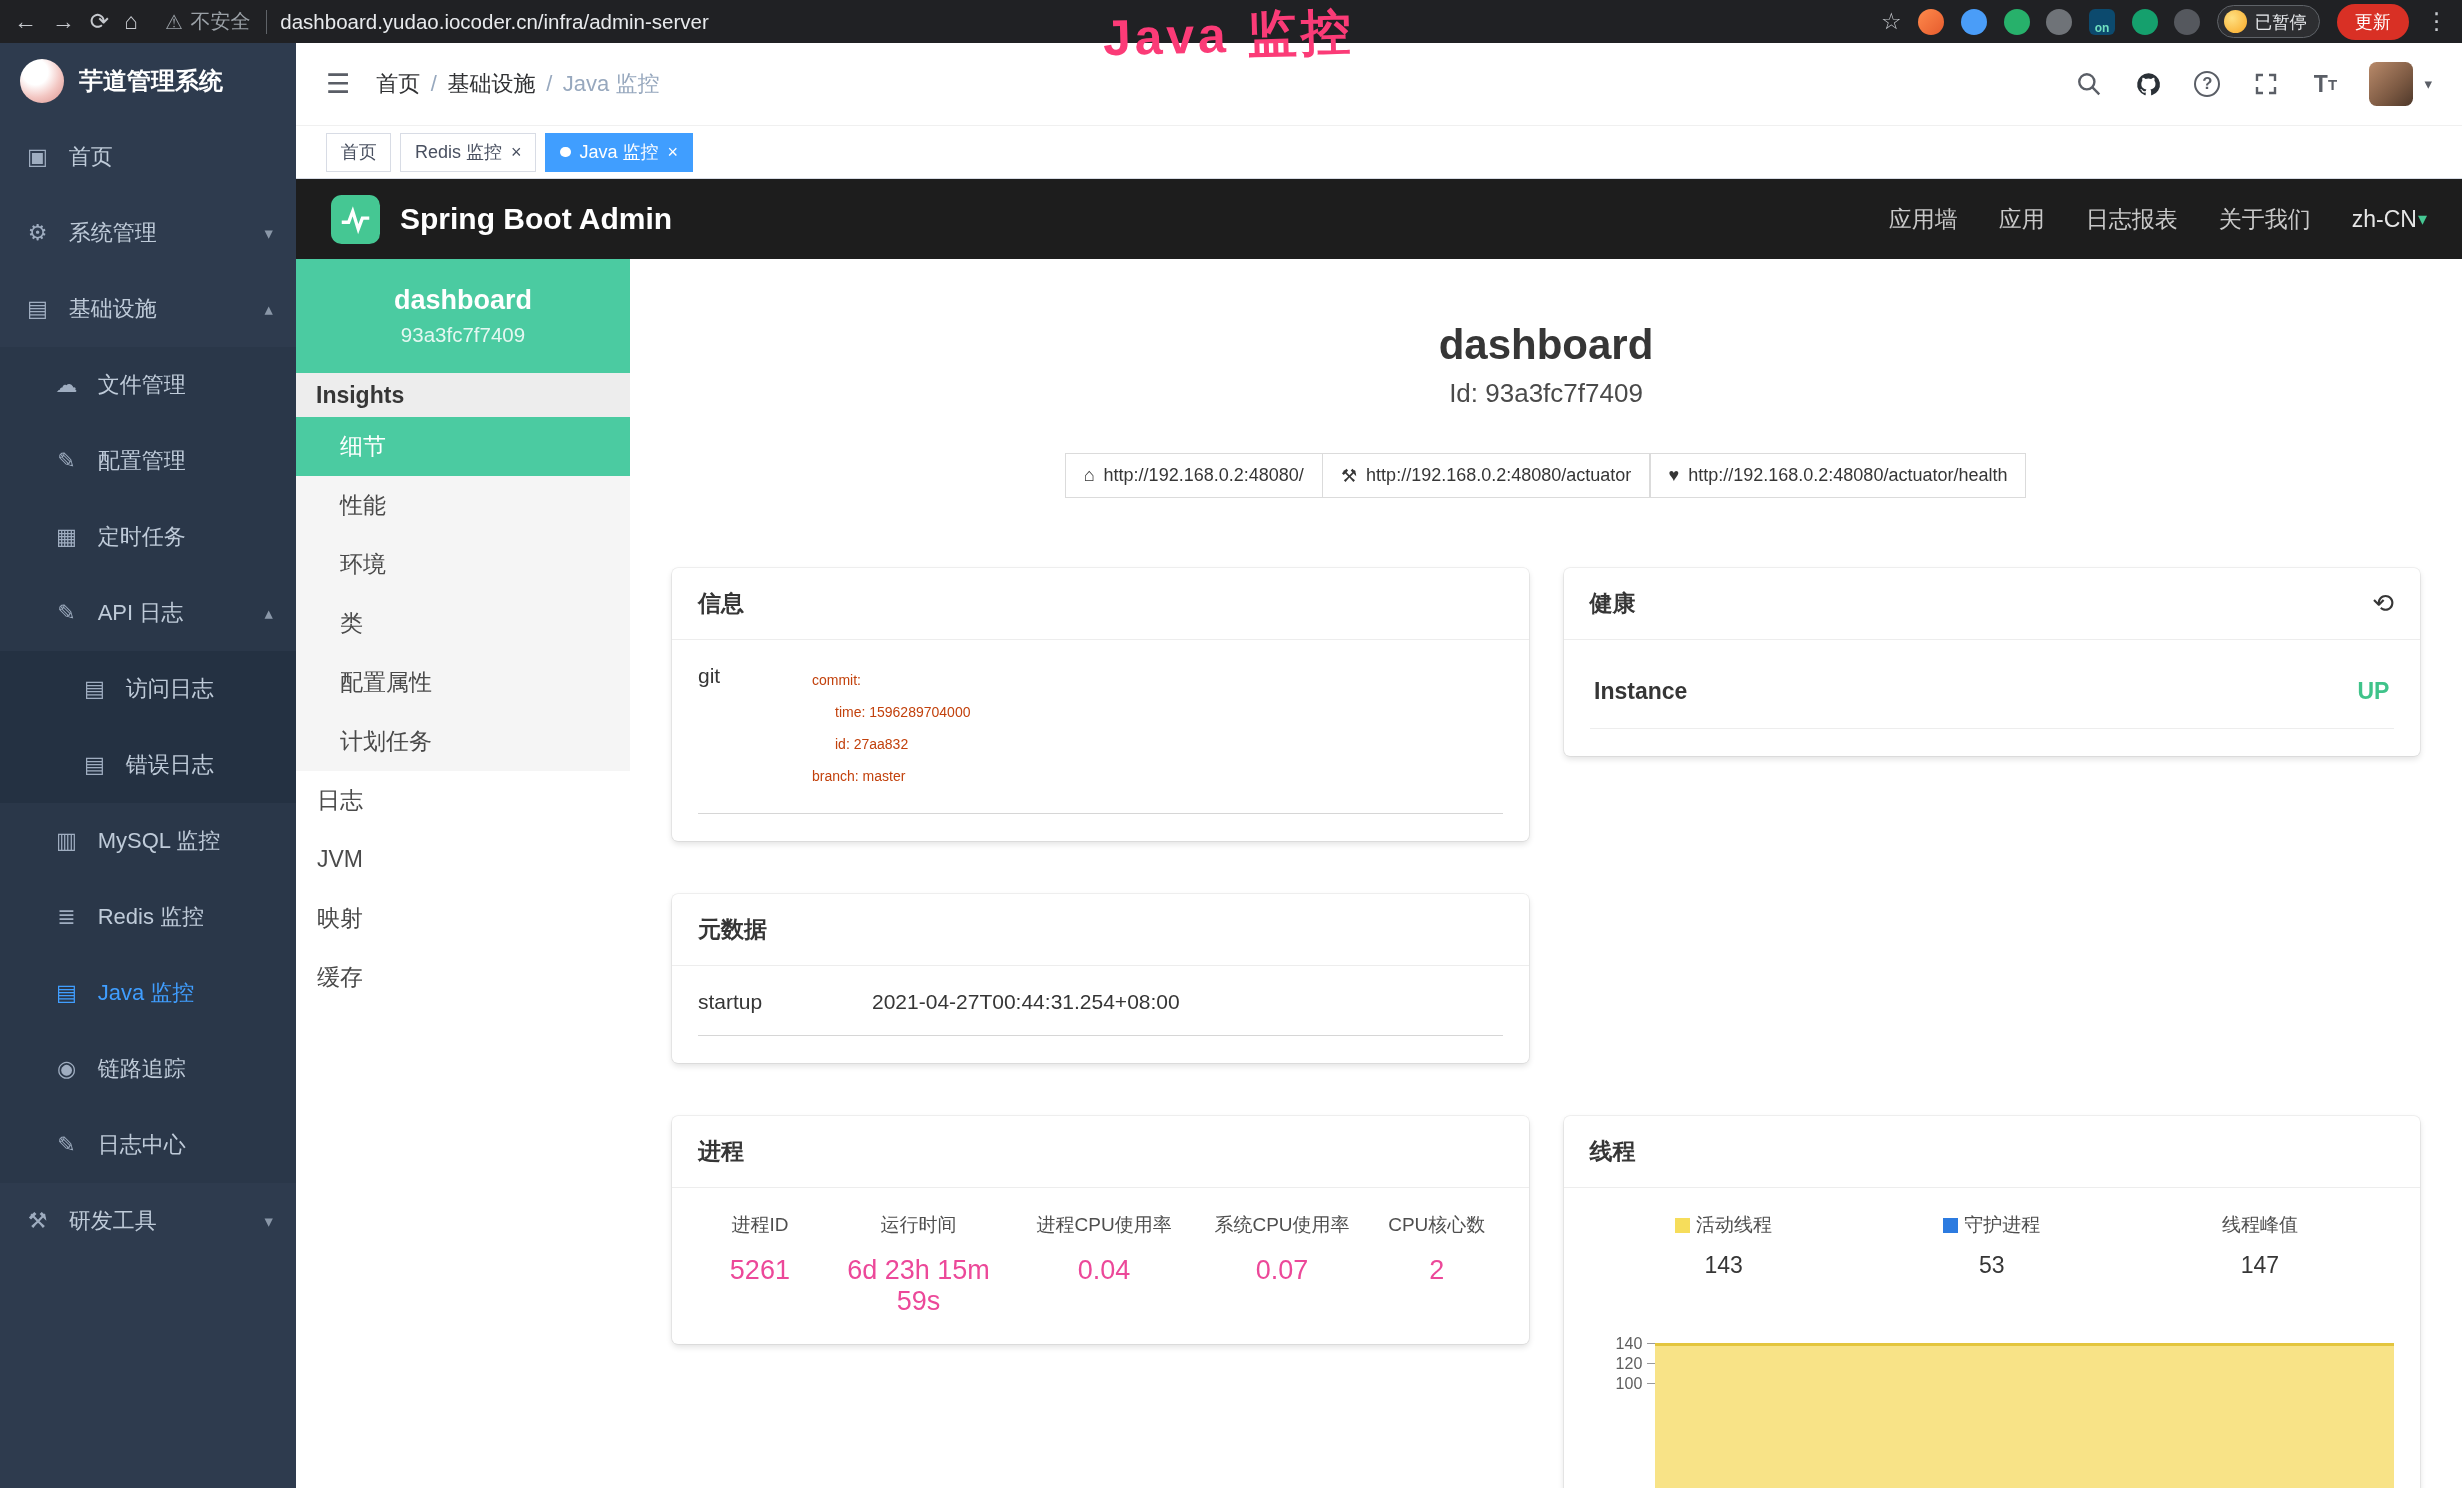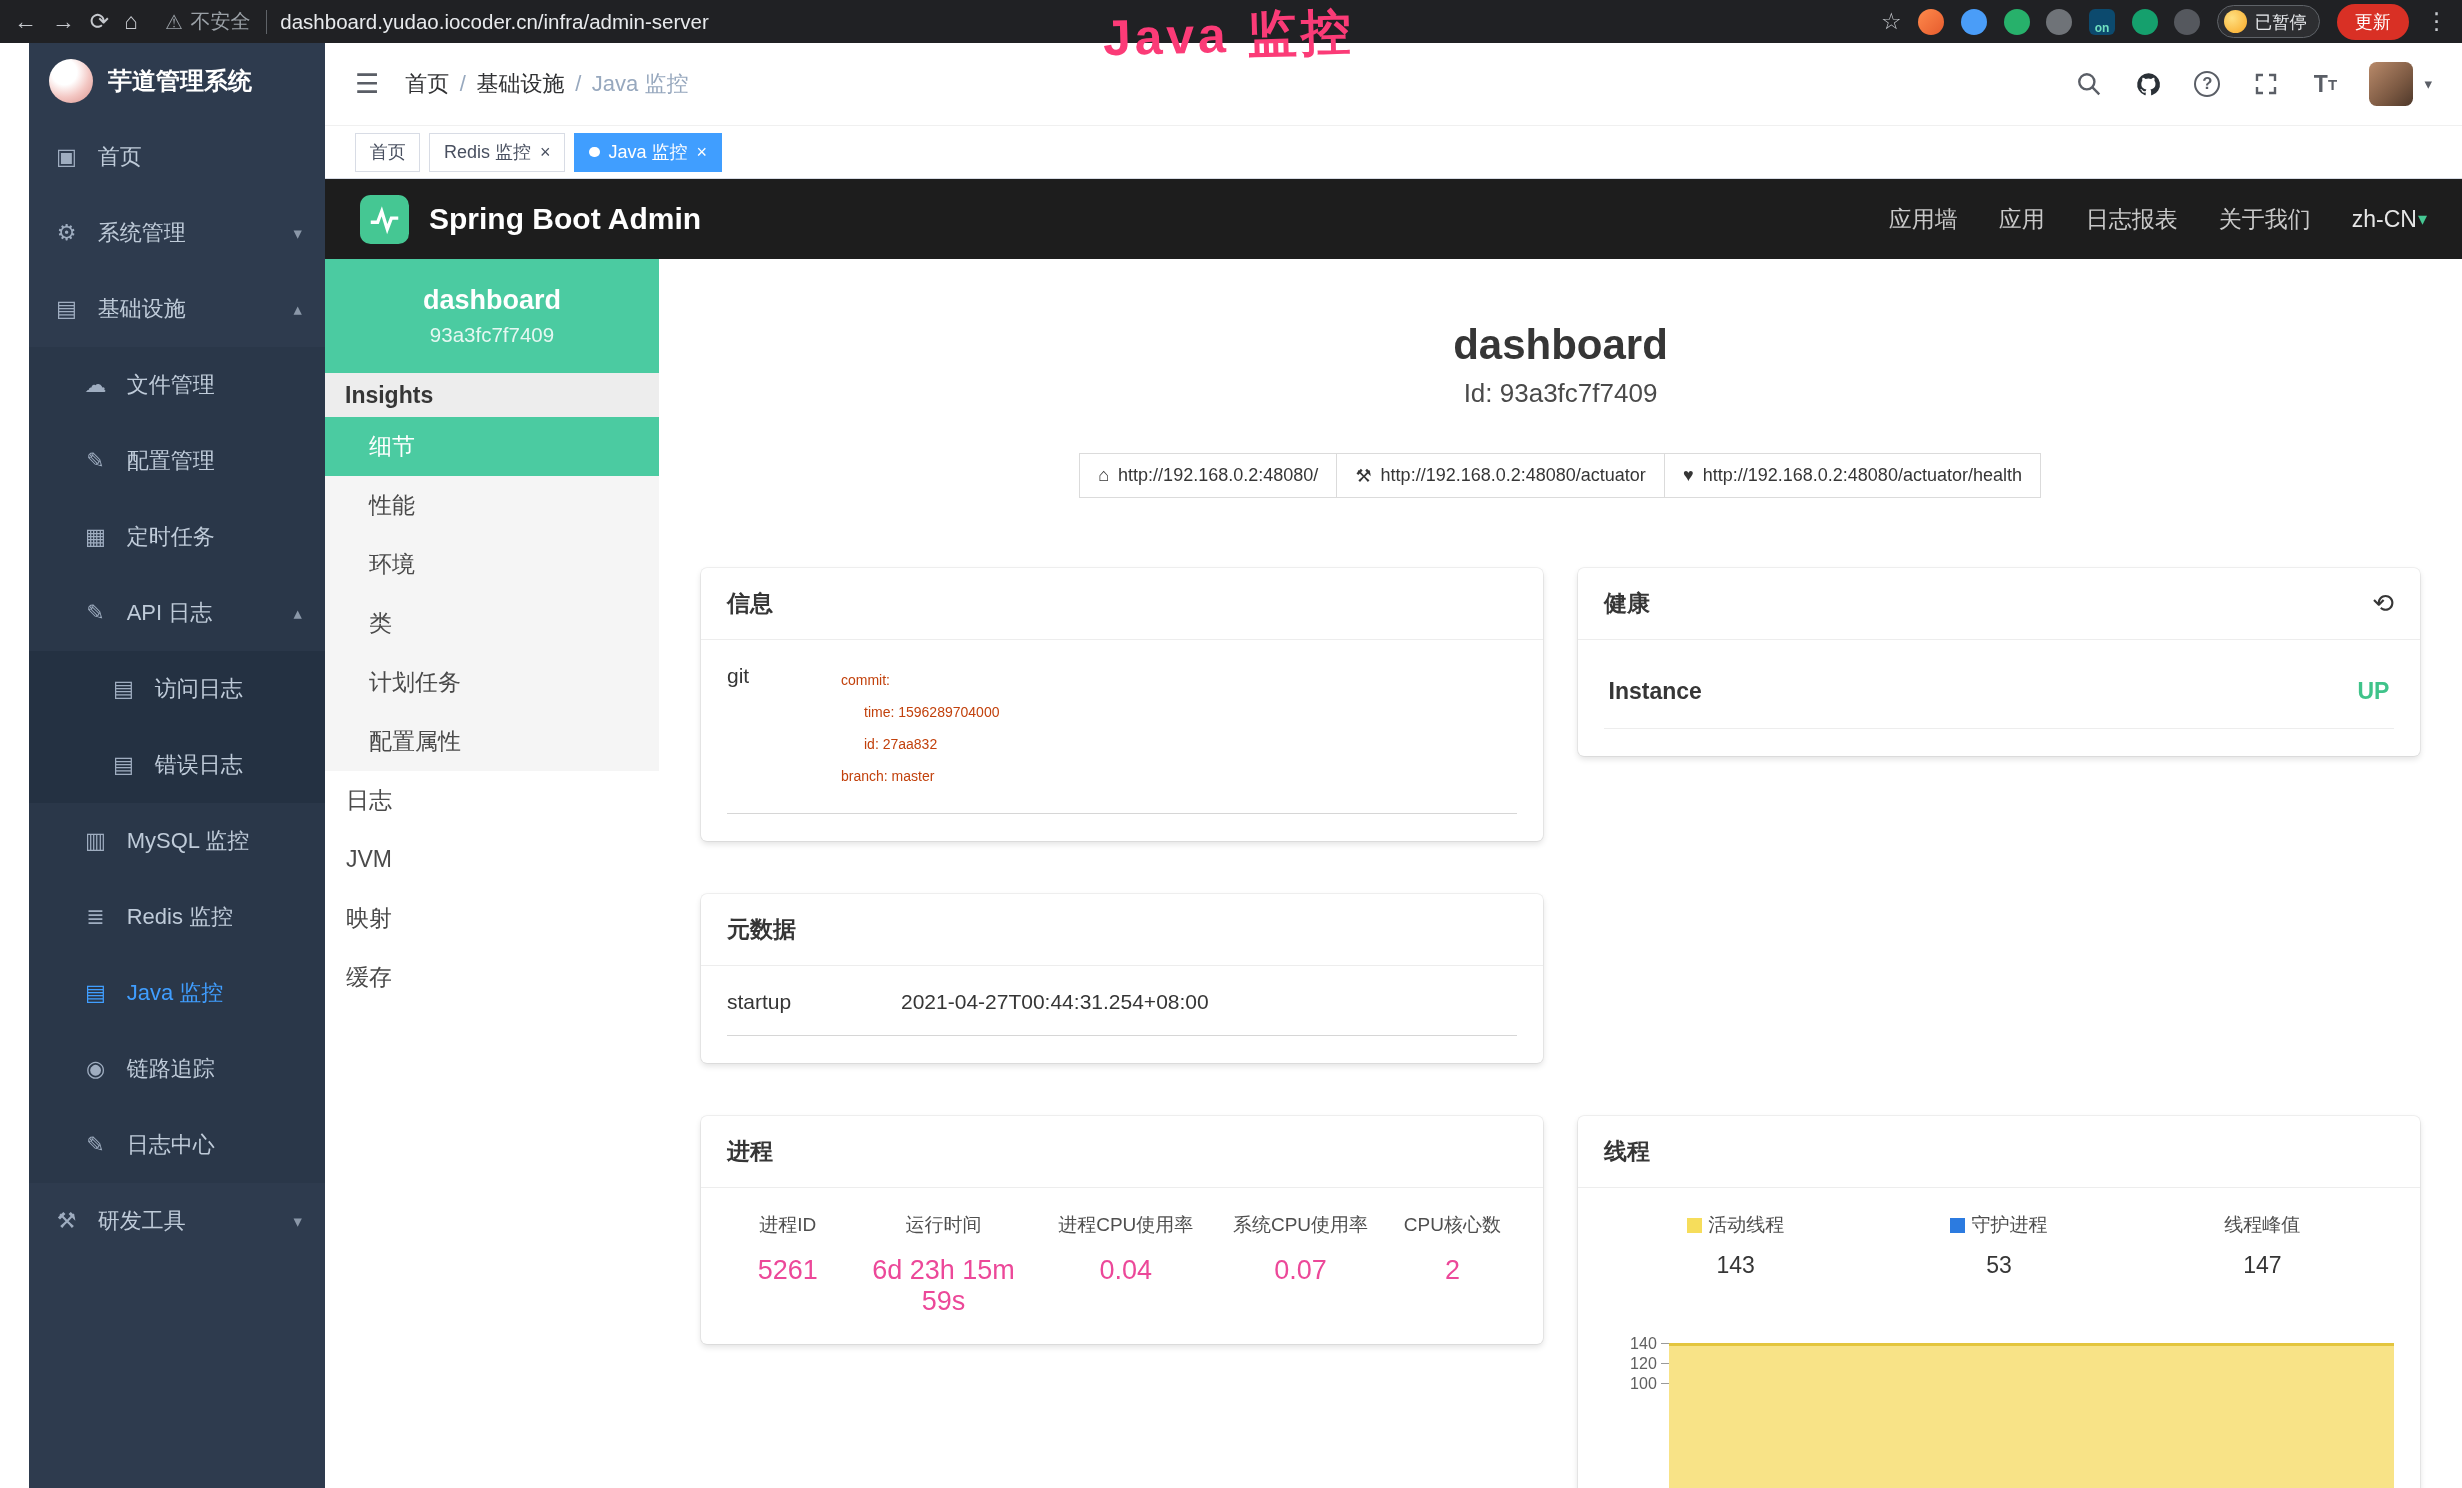--- a/index.html
+++ b/index.html
@@ -17,21 +17,21 @@
   .ext { width:26px; height:26px; border-radius:50%; flex-shrink:0; cursor:pointer; }
   .ext.sq { border-radius:6px; display:flex; align-items:flex-end; justify-content:center; font-size:12px; color:#6fe0c0; font-weight:bold; }
   .chip { display:flex; align-items:center; gap:7.6px; background:#2d2e31; border:0.8px solid #5f6368; border-radius:18px; padding:3.8px 12px 3.8px 6px; color:#e8eaed; font-size:17.4px; cursor:pointer; }
   .chip-face { width:23px; height:23px; border-radius:50%; background:radial-gradient(circle at 35% 35%, #ffe082, #f9a825); }
   .update-pill { background:#d93025; color:#fff; font-size:18px; padding:6px 18px; border-radius:20px; cursor:pointer; }
 
   
   .annotation { position:absolute; left:1103px; top:1.5px; z-index:60; font-size:50px; font-weight:bold; color:#fb3b77; letter-spacing:3.8px; transform:rotate(-1.5deg); pointer-events:none; }
 
   
-  .app { display:flex; height:1445px;padding-left:29px; }
+  .app { display:flex; height:1445px; }
 
   
   .admin-sidebar { width:296px; flex-shrink:0; background:#2e3b4e; overflow:hidden; }
   .logo { height:76px; display:flex; align-items:center; gap:15px; padding:0 20px; }
   .logo-avatar { width:44px; height:44px; border-radius:50%; background:radial-gradient(circle at 35% 30%, #ffffff 0 30%, #f3c7c3 60%, #d98f8a); flex-shrink:0; }
   .logo-title { color:#fff; font-weight:bold; font-size:24px; white-space:nowrap; }
   .mi { height:76px; display:flex; align-items:center; gap:16.7px; padding:0 23px; font-size:22px; color:#bfcbd9; cursor:pointer; white-space:nowrap; }
   .mi .mi-icon { width:29px; font-size:22px; color:#9fadc0; text-align:center; flex-shrink:0; }
   .mi .chev { margin-left:auto; font-size:16.7px; color:#8a97a8; }
   .mi.lvl2 { padding-left:52px; background:#2a3749; }
@@ -318,22 +318,22 @@
         <aside class="sba-sidebar">
           <div class="instance-block">
             <div class="instance-name">dashboard</div>
             <div class="instance-id">93a3fc7f7409</div>
           </div>
           <div class="group-header">Insights</div>
           <div class="sba-item grouped active">细节</div>
           <div class="sba-item grouped">性能</div>
           <div class="sba-item grouped">环境</div>
           <div class="sba-item grouped">类</div>
+          <div class="sba-item grouped">配置属性</div>
           <div class="sba-item grouped">计划任务</div>
-          <div class="sba-item grouped">配置属性</div>
           <div class="sba-item toplvl">日志</div>
           <div class="sba-item toplvl">JVM</div>
           <div class="sba-item toplvl">映射</div>
           <div class="sba-item toplvl">缓存</div>
         </aside>
 
         <main class="sba-main">
           <h1 class="instance-title">dashboard</h1>
           <div class="instance-sub">Id: 93a3fc7f7409</div>
 

